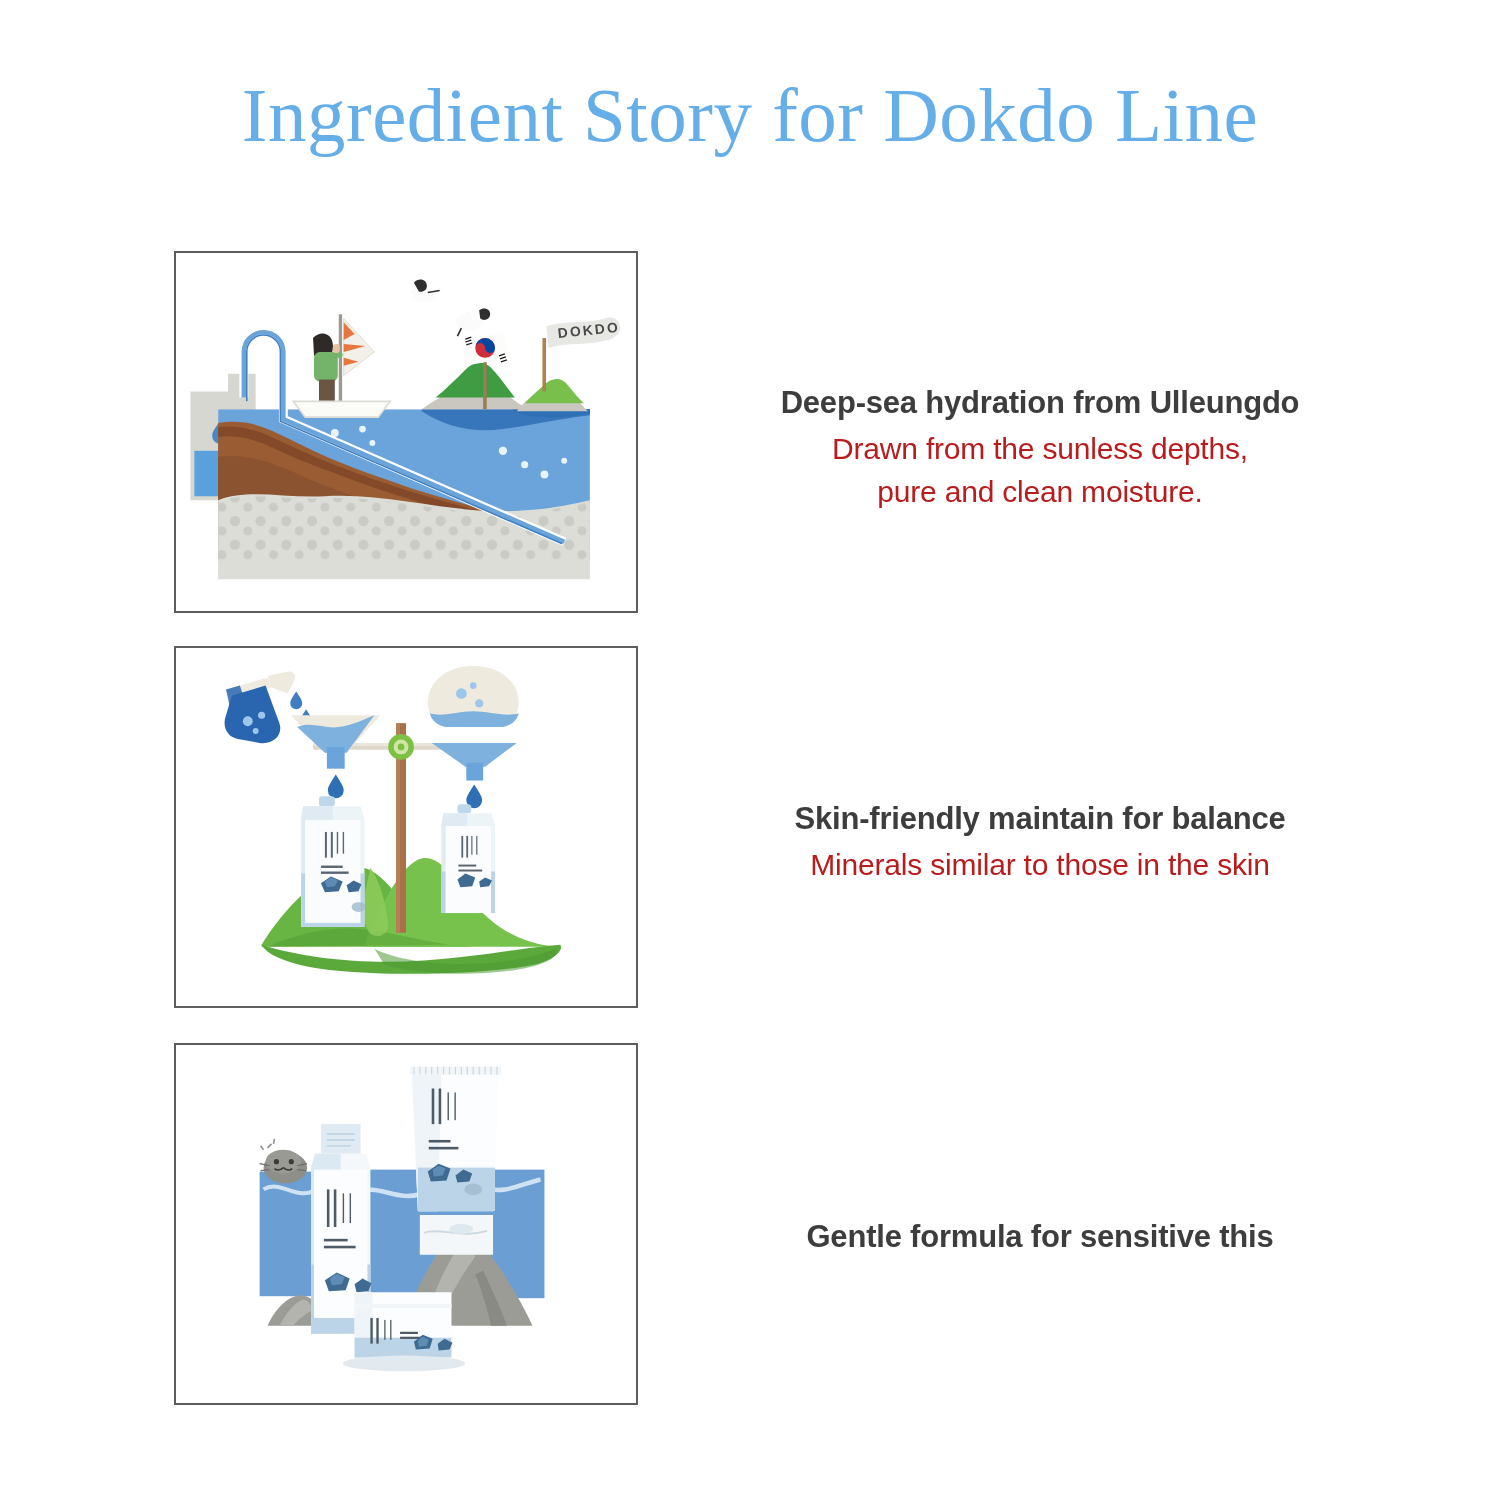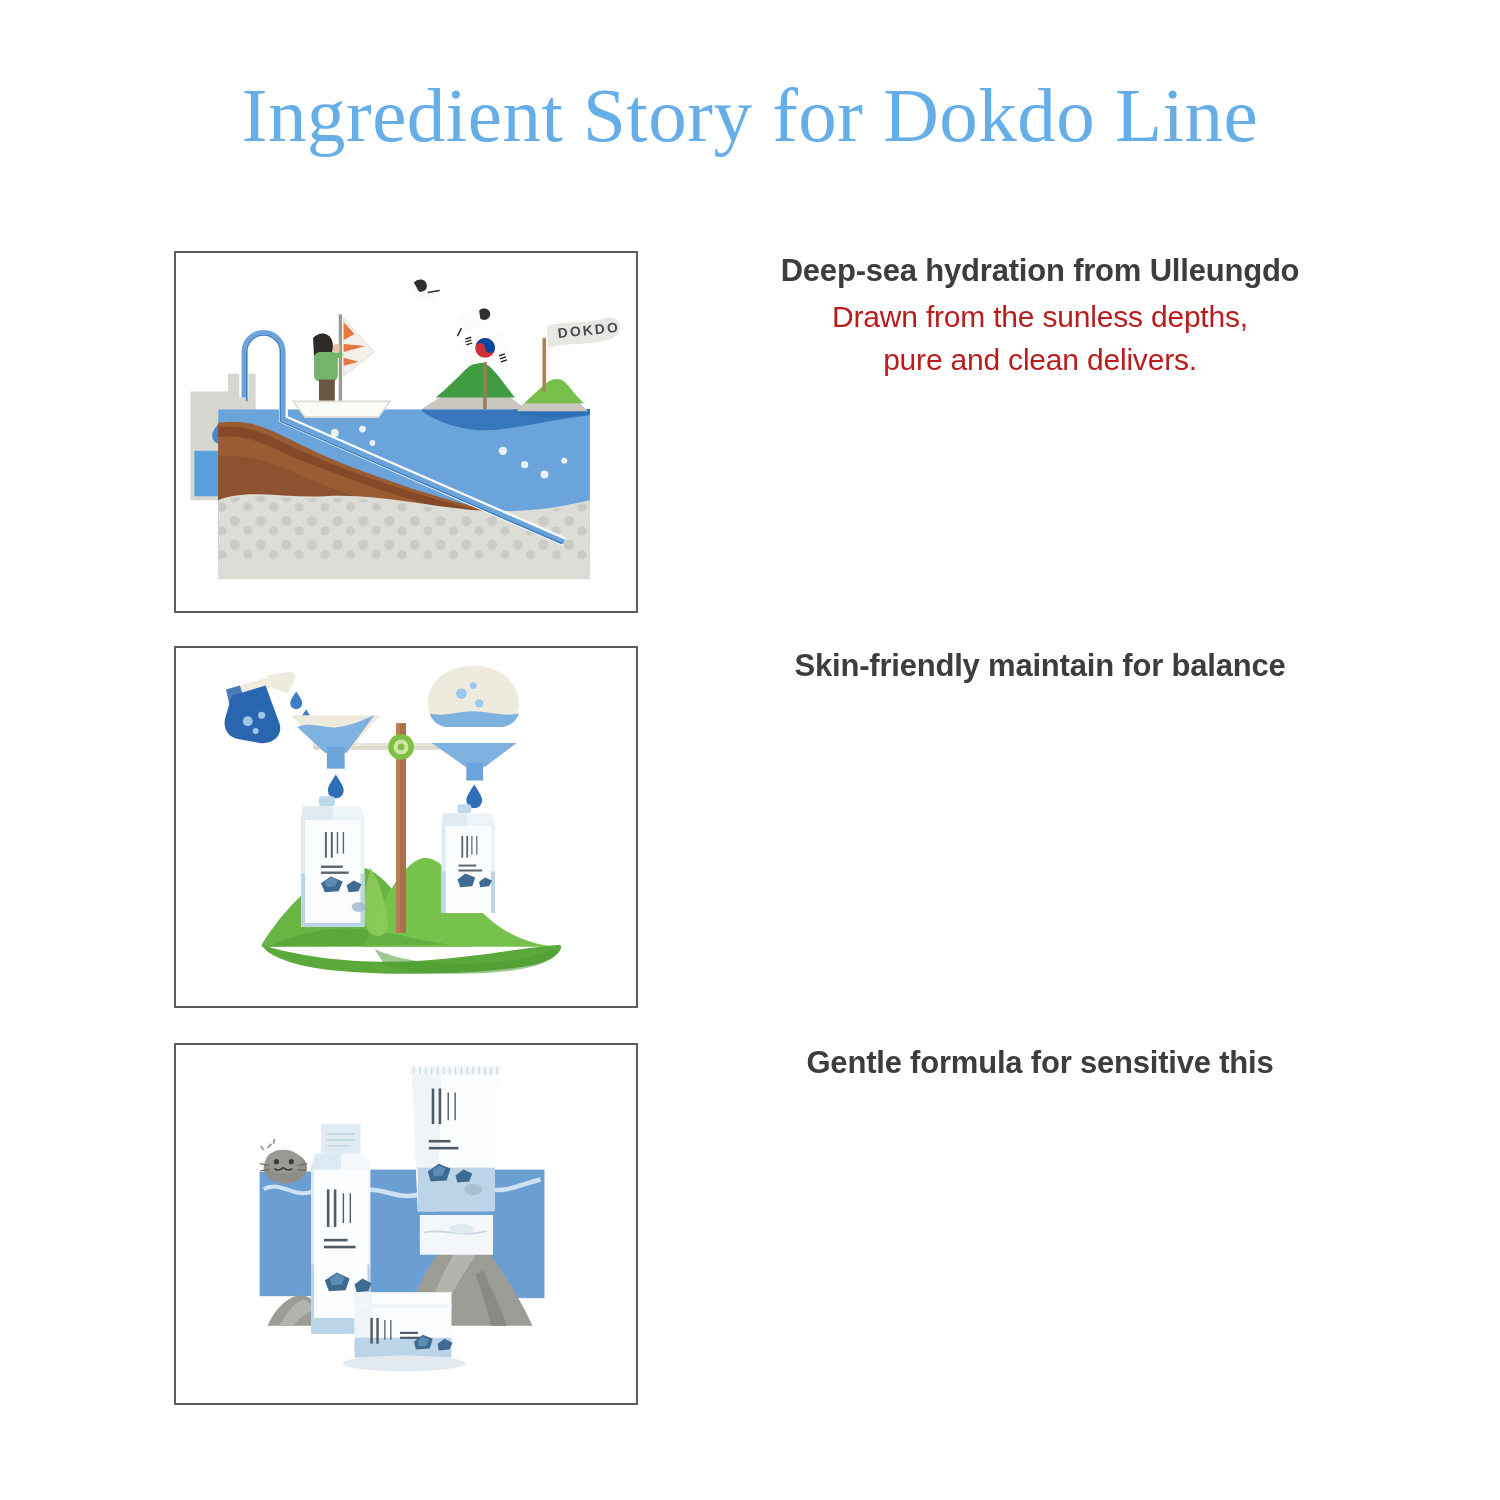--- a/index.html
+++ b/index.html
@@ -58,25 +58,26 @@
     border: 2px solid #5d5d5d;
     box-sizing: border-box;
     background: #ffffff;
     overflow: hidden;
   }
   .panel svg { display: block; width: 100%; height: 100%; }
 
   .copy {
     position: absolute;
     left: 660px;
-    top: 0;
+    top: 16px;
     width: 760px;
     height: 100%;
     display: flex;
     flex-direction: column;
+    justify-content: center;
     align-items: center;
     text-align: center;
   }
   .copy-head {
     font-size: 31px;
     font-weight: 700;
     color: #3d3d3d;
     letter-spacing: -0.2px;
     line-height: 1.3;
     margin-bottom: 5px;
@@ -234,21 +235,21 @@
             <text x="386" y="86" font-family="Liberation Sans, sans-serif" font-size="14" font-weight="700" fill="#4a4a4a" letter-spacing="2.2" transform="rotate(-6 386 86)">DOKDO</text>
           </g>
         </g>
       </svg>
     </div>
 
     <div class="copy">
       <div class="copy-head">Deep-sea hydration from Ulleungdo</div>
       <div class="copy-body">
         <span>Drawn from the sunless depths,</span>
-        <span>pure and clean delivers.</span>
+        <span>pure and clean moisture.</span>
       </div>
     </div>
   </div>
 
   <div class="row row-2">
 
     <div class="panel">
       <svg viewBox="0 0 464 362" xmlns="http://www.w3.org/2000/svg">
 
         <g>
@@ -359,20 +360,21 @@
             <path d="M284,234 l8,-6 l10,4 l-3,9 l-12,1 z" fill="#3f6b93"></path>
             <path d="M306,236 l6,-4 l7,3 l-3,6 l-9,1 z" fill="#3f6b93"></path>
           </g>
         </g>
       </svg>
     </div>
 
     <div class="copy">
       <div class="copy-head">Skin-friendly maintain for balance</div>
       <div class="copy-body">
+        <span>Minerals similar to those in the skin</span>
       </div>
     </div>
   </div>
 
   <div class="row row-3">
 
     <div class="panel">
       <svg viewBox="0 0 464 362" xmlns="http://www.w3.org/2000/svg">
 
         <g>

